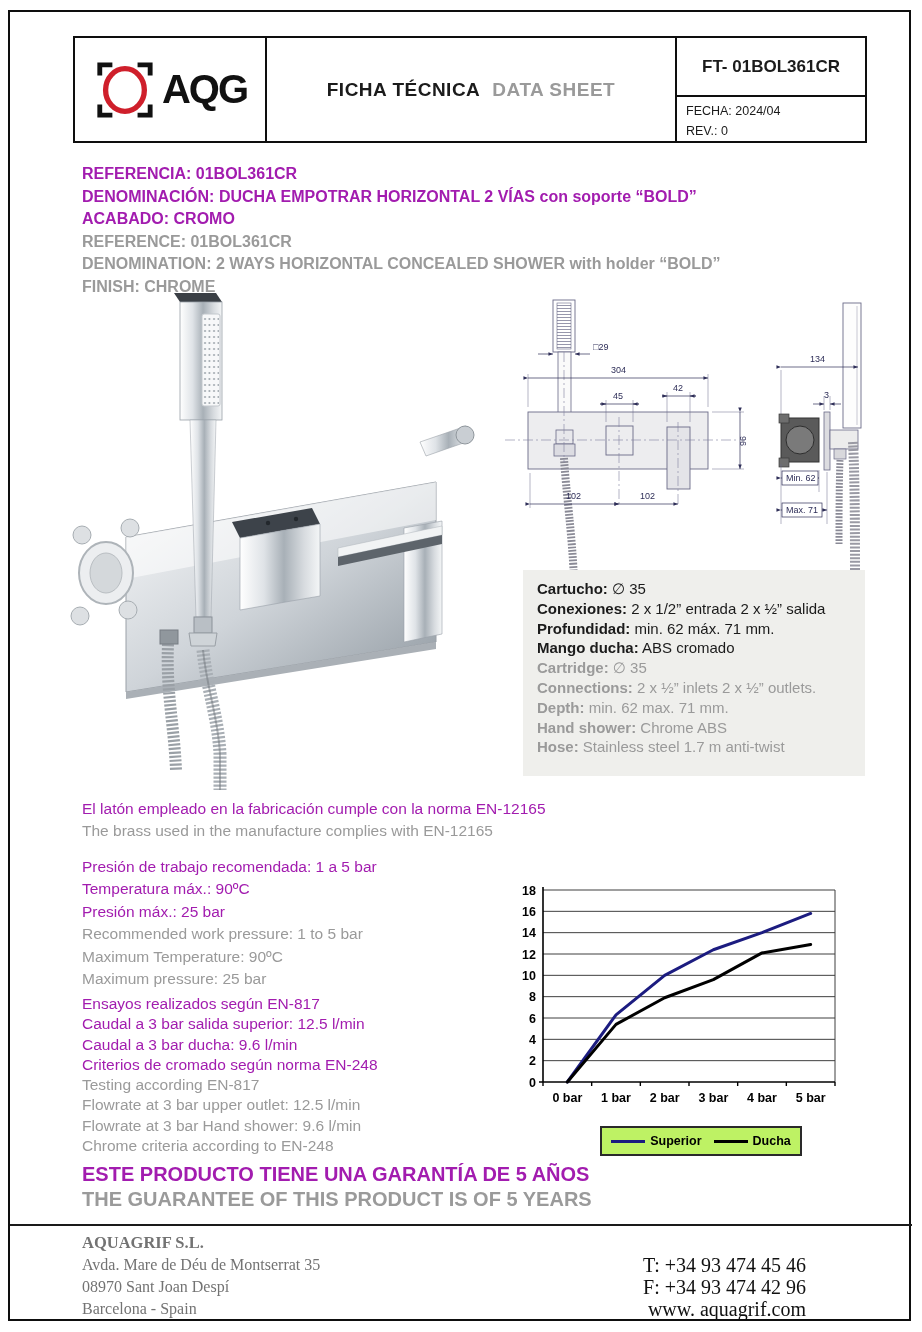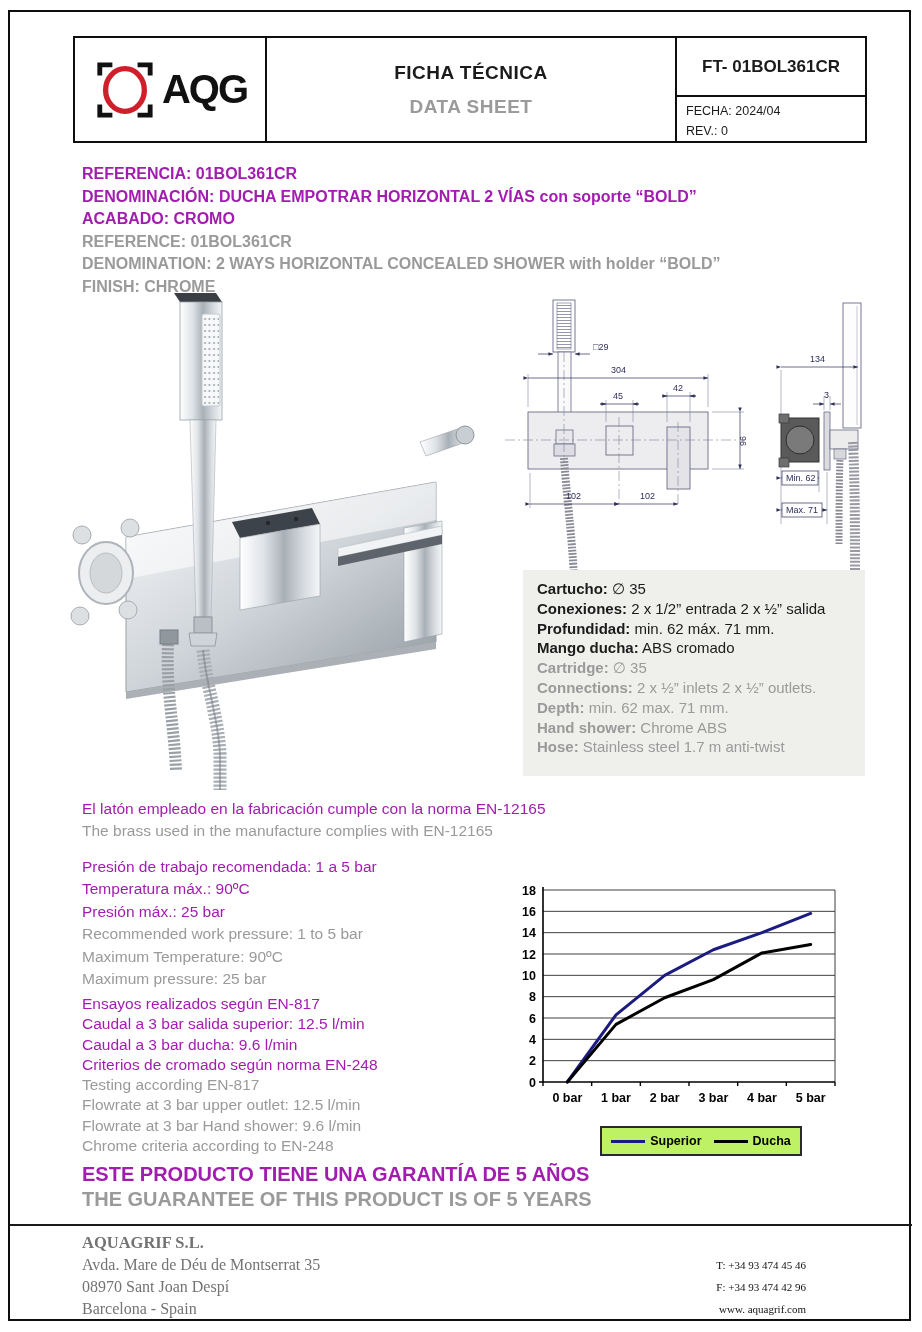--- a/index.html
+++ b/index.html
@@ -8,21 +8,21 @@
   .black{color:#a21caf;}
   .gray{color:#9a9a9a;}
 
   
   .page-border{position:absolute;left:8px;top:10px;width:903px;height:1311px;border:2px solid #0e0e0e;box-sizing:border-box;}
 
   
   .header-table{position:absolute;left:73px;top:36px;width:794px;height:107px;border:2px solid #0e0e0e;box-sizing:border-box;display:flex;background:#fff;}
   .logo-cell{width:192px;border-right:2px solid #0e0e0e;box-sizing:border-box;display:flex;align-items:center;justify-content:center;gap:7px;}
   .logo-text{font-size:40px;font-weight:bold;letter-spacing:-2px;color:#111;}
-  .title-cell{flex:1;border-right:2px solid #0e0e0e;box-sizing:border-box;display:flex;flex-direction:column;align-items:center;justify-content:center;gap:12px;}
+  .title-cell{flex:1;border-right:2px solid #0e0e0e;box-sizing:border-box;display:flex;flex-direction:row;align-items:center;justify-content:center;gap:12px;}
   .title-es{font-size:19px;font-weight:bold;letter-spacing:.5px;color:#1b1b1b;}
   .title-en{font-size:19px;font-weight:bold;letter-spacing:.5px;color:#9a9a9a;}
   .code-cell{width:188px;display:flex;flex-direction:column;}
   .code-top{height:64px;border-bottom:2px solid #0e0e0e;box-sizing:border-box;display:flex;align-items:center;justify-content:center;font-size:17px;font-weight:bold;}
   .code-bottom{flex:1;padding:5px 0 0 9px;font-size:12.5px;line-height:1.55;}
 
   
   .ref-block{position:absolute;left:82px;top:163px;font-size:16px;font-weight:bold;line-height:22.5px;white-space:nowrap;}
 
   
@@ -47,21 +47,21 @@
   .legend-item{display:flex;align-items:center;gap:5px;font-size:12.5px;font-weight:bold;color:#000;}
   .legend-swatch{display:inline-block;width:34px;height:3px;}
 
   
   .warranty-block{position:absolute;left:82px;top:1162px;font-size:20px;font-weight:bold;line-height:25px;white-space:nowrap;}
 
   
   .footer-rule{position:absolute;left:10px;top:1224px;width:902px;border-top:2px solid #1a1a1a;}
   .footer-left{position:absolute;left:82px;top:1232px;font-family:"Liberation Serif",serif;font-size:16px;line-height:22px;color:#737373;}
   .footer-left .company{font-weight:bold;font-size:16.5px;}
-  .footer-right{position:absolute;left:600px;top:1254px;width:206px;text-align:right;font-family:"Liberation Serif",serif;font-size:11px;line-height:22px;color:#111;}
+  .footer-right{position:absolute;left:600px;top:1254px;width:206px;text-align:right;font-family:"Liberation Serif",serif;font-size:20px;line-height:22px;color:#111;}
 
   svg text{font-family:"Liberation Sans",sans-serif;}
   .dim{font-size:9px;fill:#2e2e58;}
 </style>
 </head>
 <body>
 
 <div class="page-border"></div>
 
 <div class="header-table">

